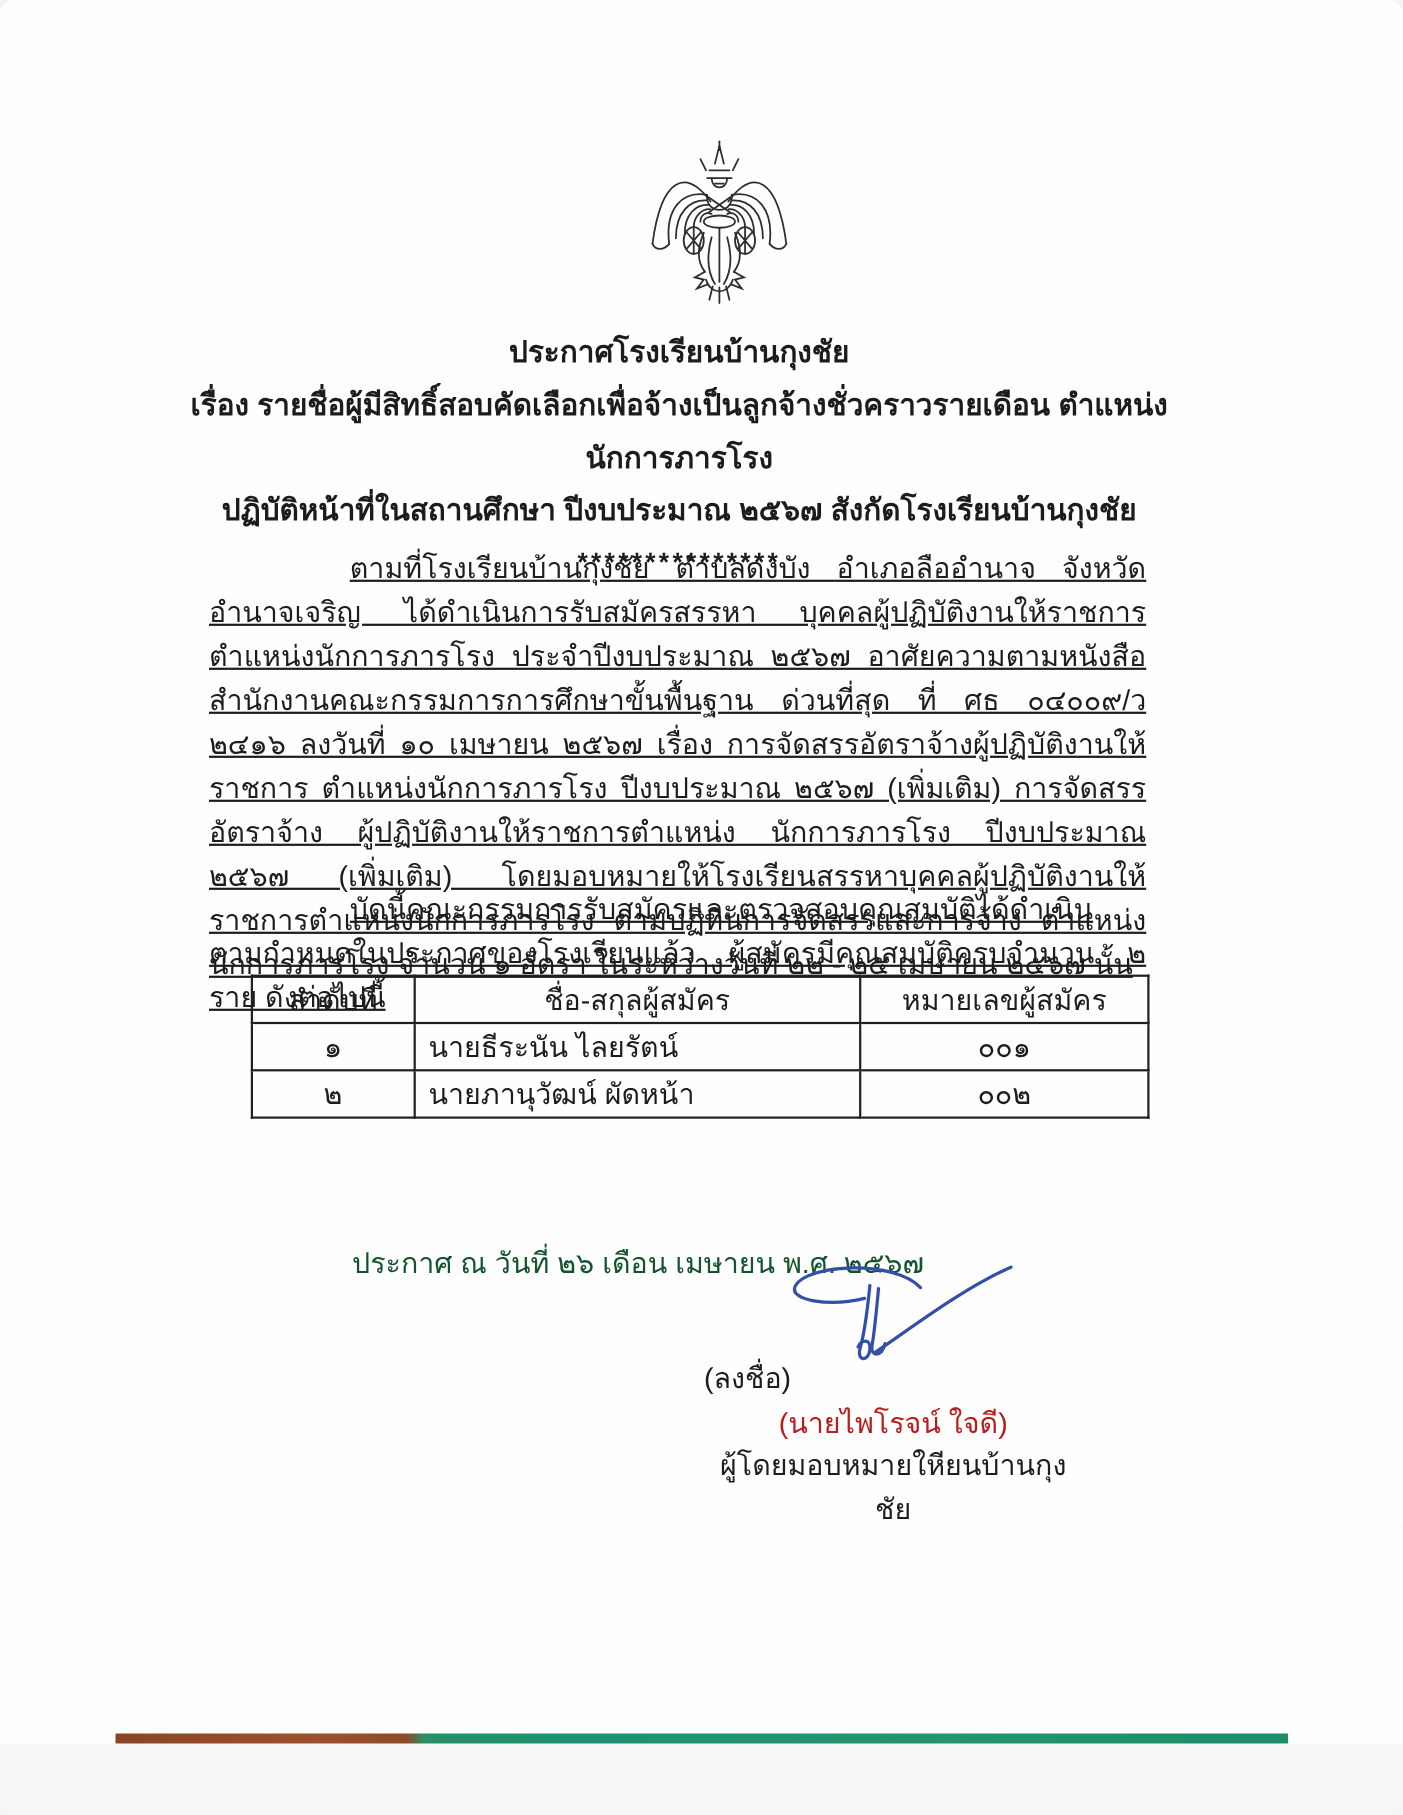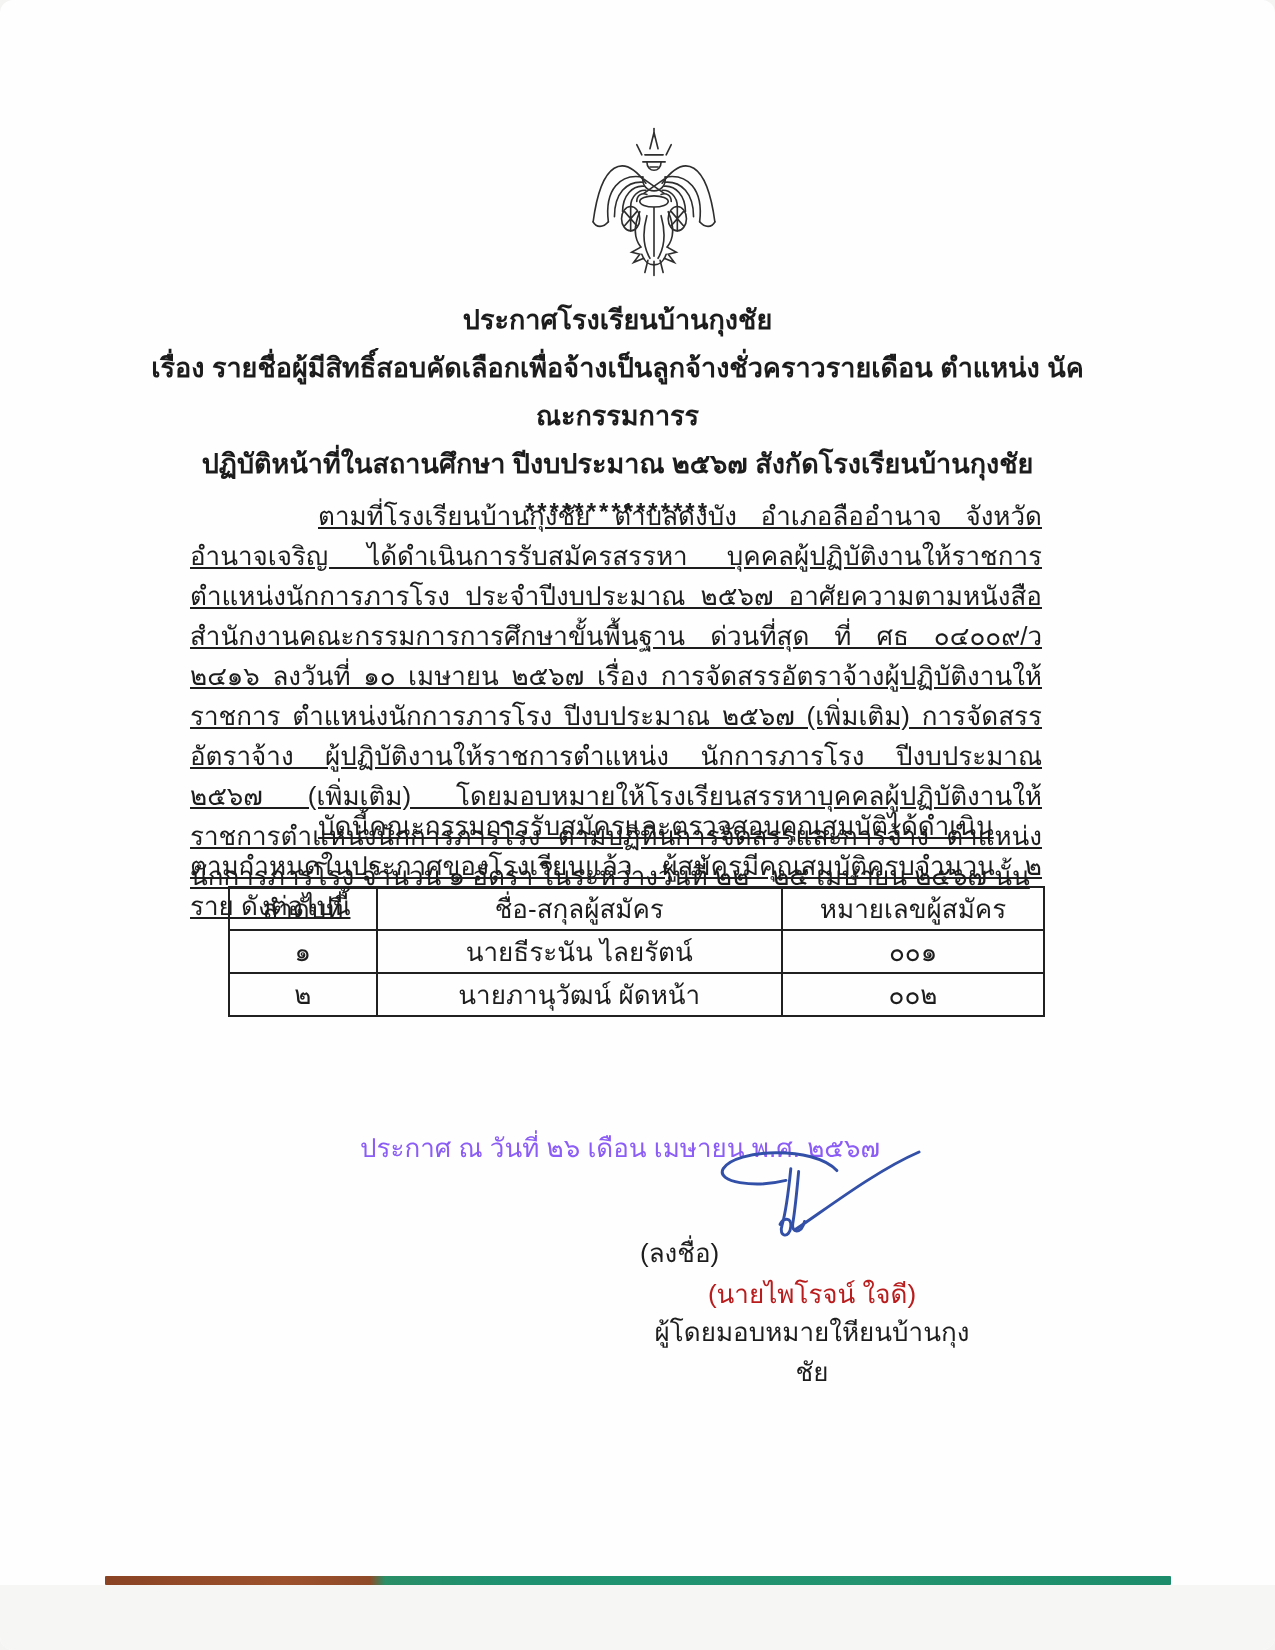--- a/index.html
+++ b/index.html
@@ -37,26 +37,26 @@
   .applicants{
     position:absolute;left:228px;top:886px;width:817px;
     border-collapse:collapse;font-size:26px;color:#1d1d1d;
   }
   .applicants th,.applicants td{
     border:2px solid #202020;padding:0 12px;height:38px;vertical-align:middle;
     font-weight:normal;
   }
   .applicants th{height:40px;text-align:center;}
   .col-no{width:130px;text-align:center;margin-left:19px;}
-  .col-name{width:426px;text-align:center;}
+  .col-name{width:426px;text-align:left;}
   .col-num{width:255px;text-align:center;}
   
   .date-line{
     position:absolute;left:320px;top:1128px;
-    font-size:26px;line-height:40px;color:#8b5cf6;margin-left:40px;
+    font-size:26px;line-height:40px;color:#14532d;
   }
   
   .sig-label{
     position:absolute;left:640px;top:1232px;
     font-size:26px;color:#1d1d1d;
   }
   .sig-mark{position:absolute;left:688px;top:1138px;width:235px;height:120px;}
   .sig-mark svg{width:100%;height:100%;}
   .sig-name{
     position:absolute;left:652px;top:1274px;width:320px;
@@ -134,21 +134,21 @@
       <path d="M70,82 L70,130"></path>
       <path d="M63,90 C58,108 60,122 66,132"></path>
       <path d="M77,90 C82,108 80,122 74,132"></path>
       <path d="M58,128 C62,142 78,142 82,128"></path>
       <path d="M64,134 L61,146 M70,135 L70,149 M76,134 L79,146"></path>
     </svg>
   </div>
 
   <div class="title-block">
     <div>ประกาศโรงเรียนบ้านกุงชัย</div>
-    <div>เรื่อง รายชื่อผู้มีสิทธิ์สอบคัดเลือกเพื่อจ้างเป็นลูกจ้างชั่วคราวรายเดือน ตำแหน่ง นัคณะกรรมการร</div>
+    <div>เรื่อง รายชื่อผู้มีสิทธิ์สอบคัดเลือกเพื่อจ้างเป็นลูกจ้างชั่วคราวรายเดือน ตำแหน่ง นักการภารโรง</div>
     <div>ปฏิบัติหน้าที่ในสถานศึกษา ปีงบประมาณ ๒๕๖๗  สังกัดโรงเรียนบ้านกุงชัย</div>
     <div class="stars">***************</div>
   </div>
 
   <div class="para para1">ตามที่โรงเรียนบ้านกุงชัย ตำบลดงบัง อำเภอลืออำนาจ จังหวัดอำนาจเจริญ ได้ดำเนินการรับสมัครสรรหา บุคคลผู้ปฏิบัติงานให้ราชการ ตำแหน่งนักการภารโรง ประจำปีงบประมาณ ๒๕๖๗ อาศัยความตามหนังสือสำนักงานคณะกรรมการการศึกษาขั้นพื้นฐาน ด่วนที่สุด ที่ ศธ ๐๔๐๐๙/ว ๒๔๑๖ ลงวันที่ ๑๐ เมษายน ๒๕๖๗ เรื่อง การจัดสรรอัตราจ้างผู้ปฏิบัติงานให้ราชการ ตำแหน่งนักการภารโรง ปีงบประมาณ ๒๕๖๗ (เพิ่มเติม) การจัดสรรอัตราจ้าง ผู้ปฏิบัติงานให้ราชการตำแหน่ง นักการภารโรง ปีงบประมาณ ๒๕๖๗ (เพิ่มเติม) โดยมอบหมายให้โรงเรียนสรรหาบุคคลผู้ปฏิบัติงานให้ราชการตำแหน่งนักการภารโรง ตามปฏิทินการจัดสรรและการจ้าง ตำแหน่ง นักการภารโรง จำนวน ๑ อัตรา ในระหว่างวันที่ ๒๒ - ๒๕ เมษายน ๒๕๖๗ นั้น</div>
   <div class="para para2">บัดนี้คณะกรรมการรับสมัครและตรวจสอบคุณสมบัติได้ดำเนินตามกำหนดในประกาศของโรงเรียนแล้ว ผู้สมัครมีคุณสมบัติครบจำนวน ๒ ราย ดังต่อไปนี้</div>
 
   <table class="applicants">
     <thead>
       <tr>

